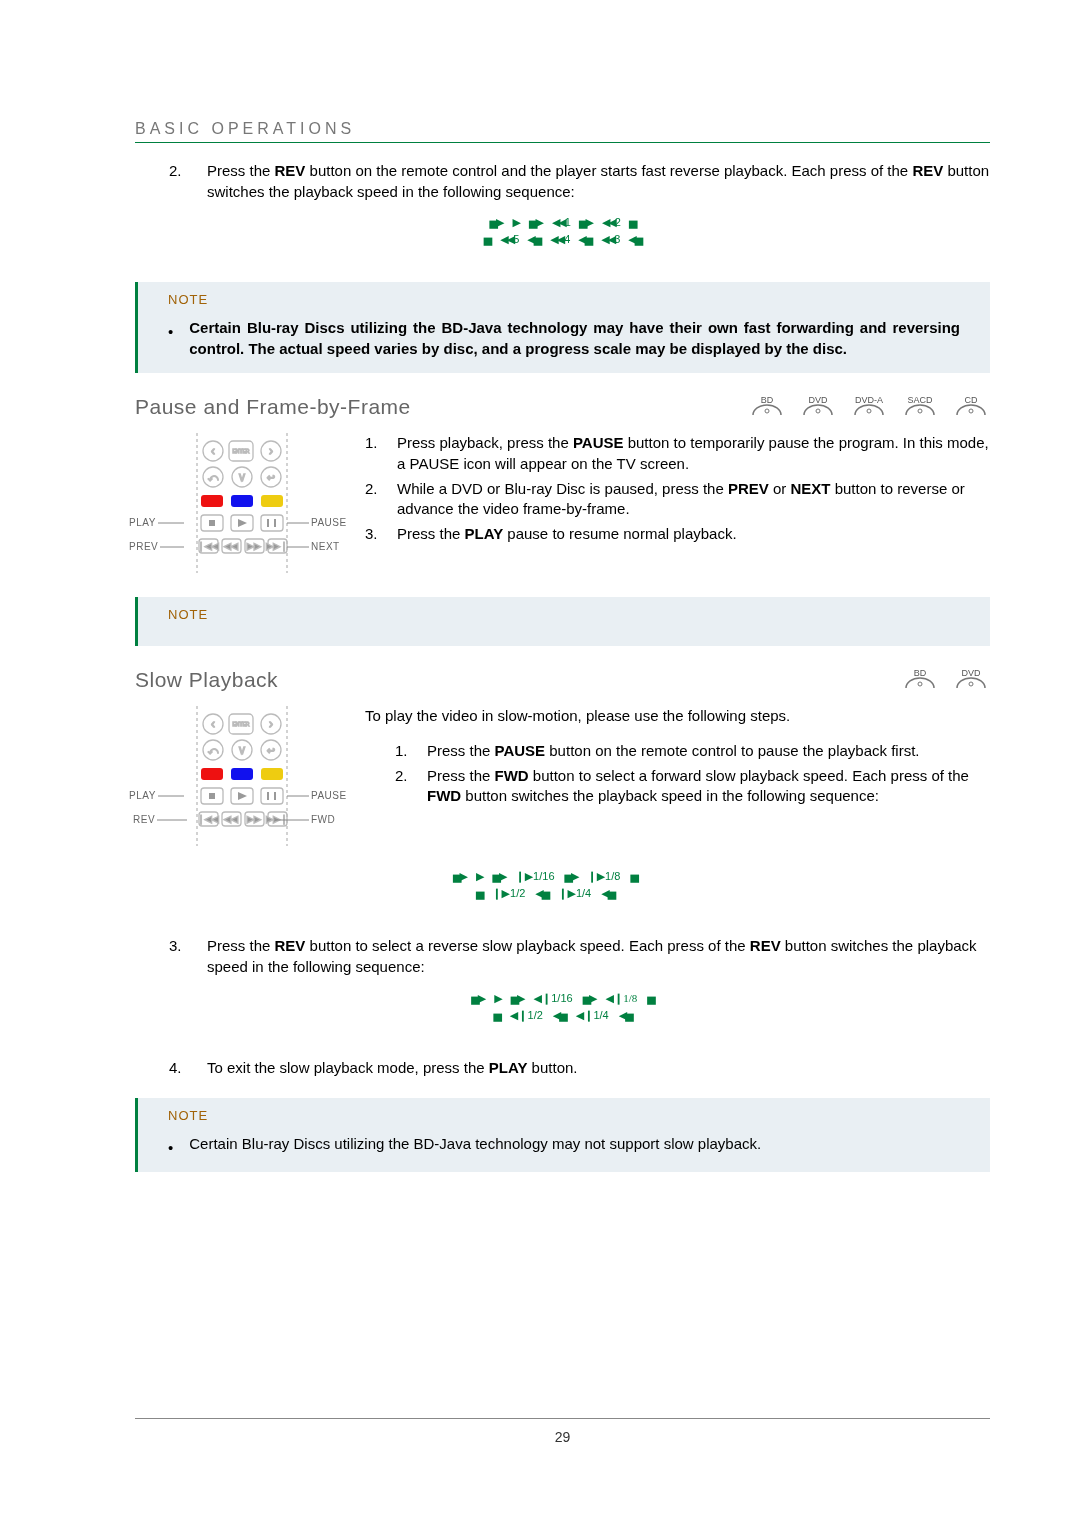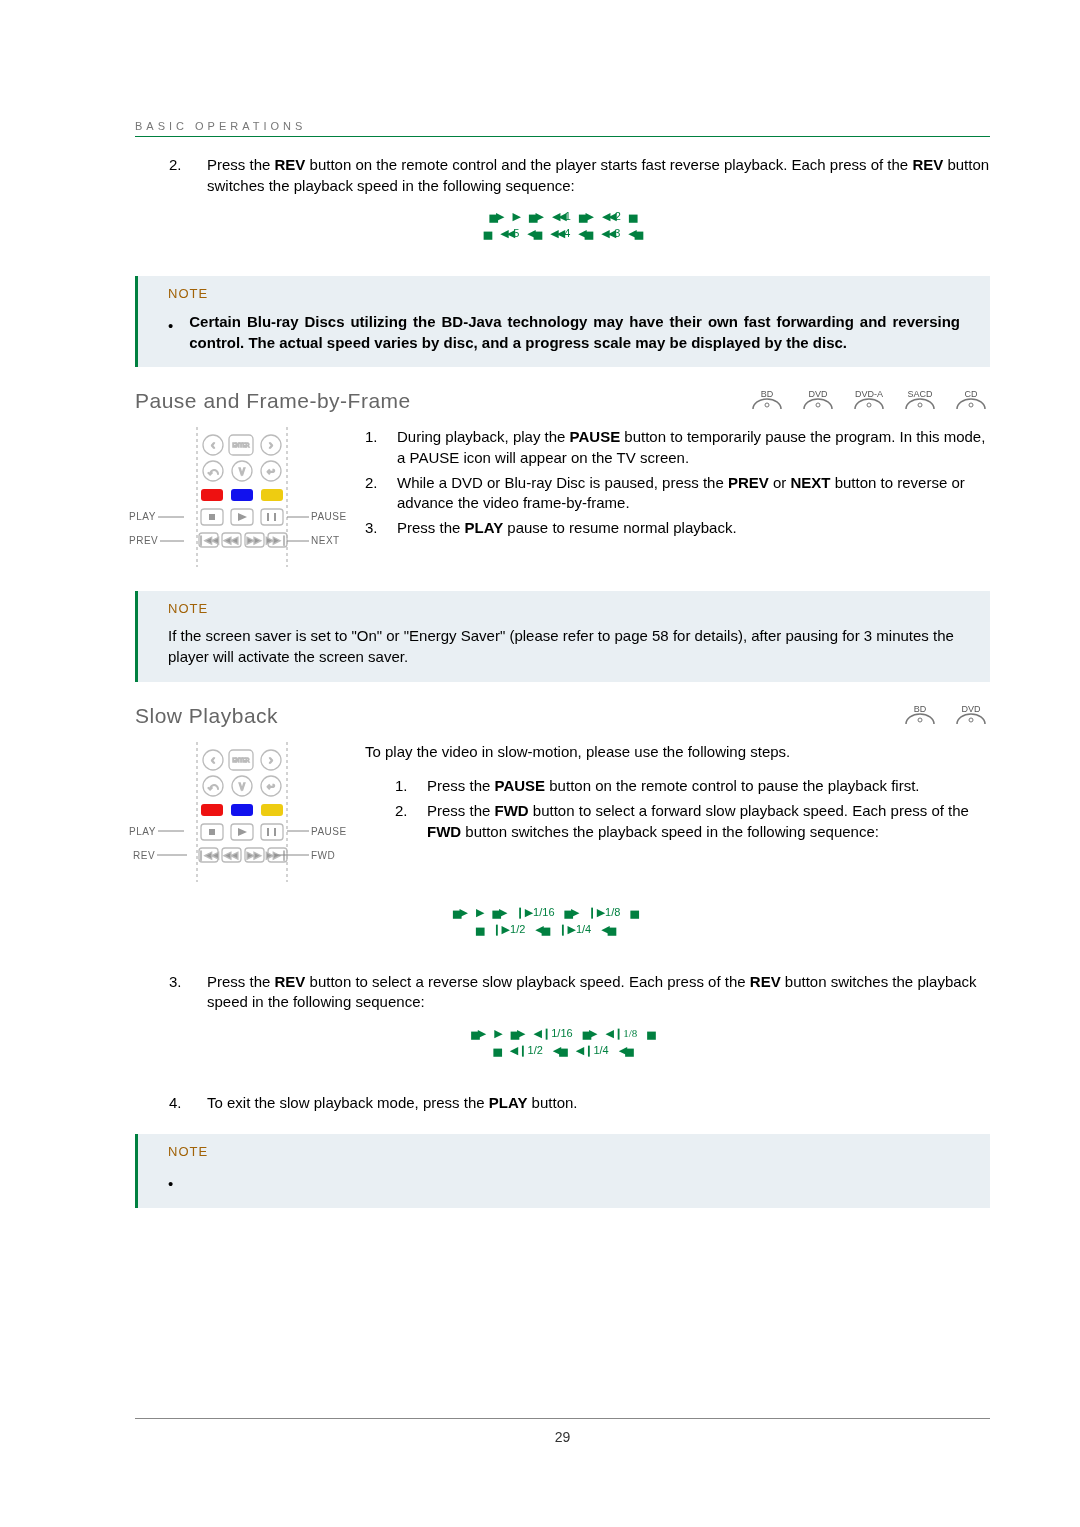--- a/index.html
+++ b/index.html
@@ -10,21 +10,21 @@
   body {
     width: 1080px;
     height: 1527px;
     background: #fff;
     font-family: Arial, Helvetica, sans-serif;
     color: #000;
     padding: 120px 90px 60px 135px;
     position: relative;
   }
   .header-line {
-    font-size: 11px;
+    font-size: 16px;
     letter-spacing: 4px;
     color: #777;
     border-bottom: 1px solid #008040;
     padding-bottom: 4px;
     margin-bottom: 18px;
   }
   .body-text {
     font-size: 15px;
     line-height: 1.38;
     color: #000;
@@ -320,37 +320,36 @@
         <svg width="22" height="2">
           <line x1="0" y1="1" x2="22" y2="1" stroke="#888"></line>
         </svg>
         <span>NEXT</span>
       </div>
   </div>
   <div class="content">
     <ol class="ol-inline">
       <li>
           <span class="n">1.</span>
-          <span class="t"><span>During playback, play the </span><b>PAUSE</b><span> button to temporarily pause the program. In this mode, a PAUSE icon will appear on the TV screen.</span></span>
+          <span class="t"><span>Press playback, press the </span><b>PAUSE</b><span> button to temporarily pause the program. In this mode, a PAUSE icon will appear on the TV screen.</span></span>
         </li>
       <li>
           <span class="n">2.</span>
           <span class="t"><span>While a DVD or Blu-ray Disc is paused, press the </span><b>PREV</b><span> or </span><b>NEXT</b><span> button to reverse or advance the video frame-by-frame.</span></span>
         </li>
       <li>
           <span class="n">3.</span>
           <span class="t"><span>Press the </span><b>PLAY</b><span> pause to resume normal playback.</span></span>
         </li>
     </ol>
   </div>
 </div>
 
 <div class="note-box">
   <div class="note-head">NOTE</div>
-  <div class="body-text">If the screen saver is set to "On" or "Energy Saver" (please refer to page 58 for details), after pausing for 3 minutes the player will activate the screen saver.</div>
 </div>
 
 <div class="section-head-row">
   <div class="section-head">Slow Playback</div>
   <div class="discs">
     <div class="disc">
         <div class="lbl">BD</div>
         <svg width="36" height="22">
           <path d="M4 16 A14 10 0 1 1 32 16" fill="none" stroke="#777" stroke-width="1.5"></path>
           <circle cx="18" cy="12" r="2" fill="none" stroke="#777"></circle>
@@ -493,18 +492,19 @@
   <span class="num">4.</span>
   <span class="txt">
     <span>To exit the slow playback mode, press the </span><b>PLAY</b><span> button.</span>
   </span>
 </div>
 
 <div class="note-box">
   <div class="note-head">NOTE</div>
   <div class="bullet-row">
     <span class="dot">•</span>
+    <span>Certain Blu-ray Discs utilizing the BD-Java technology may not support slow playback.</span>
   </div>
 </div>
 
 <div class="page-bottom">
   <span>29</span>
 </div>
 
 </body></html>

